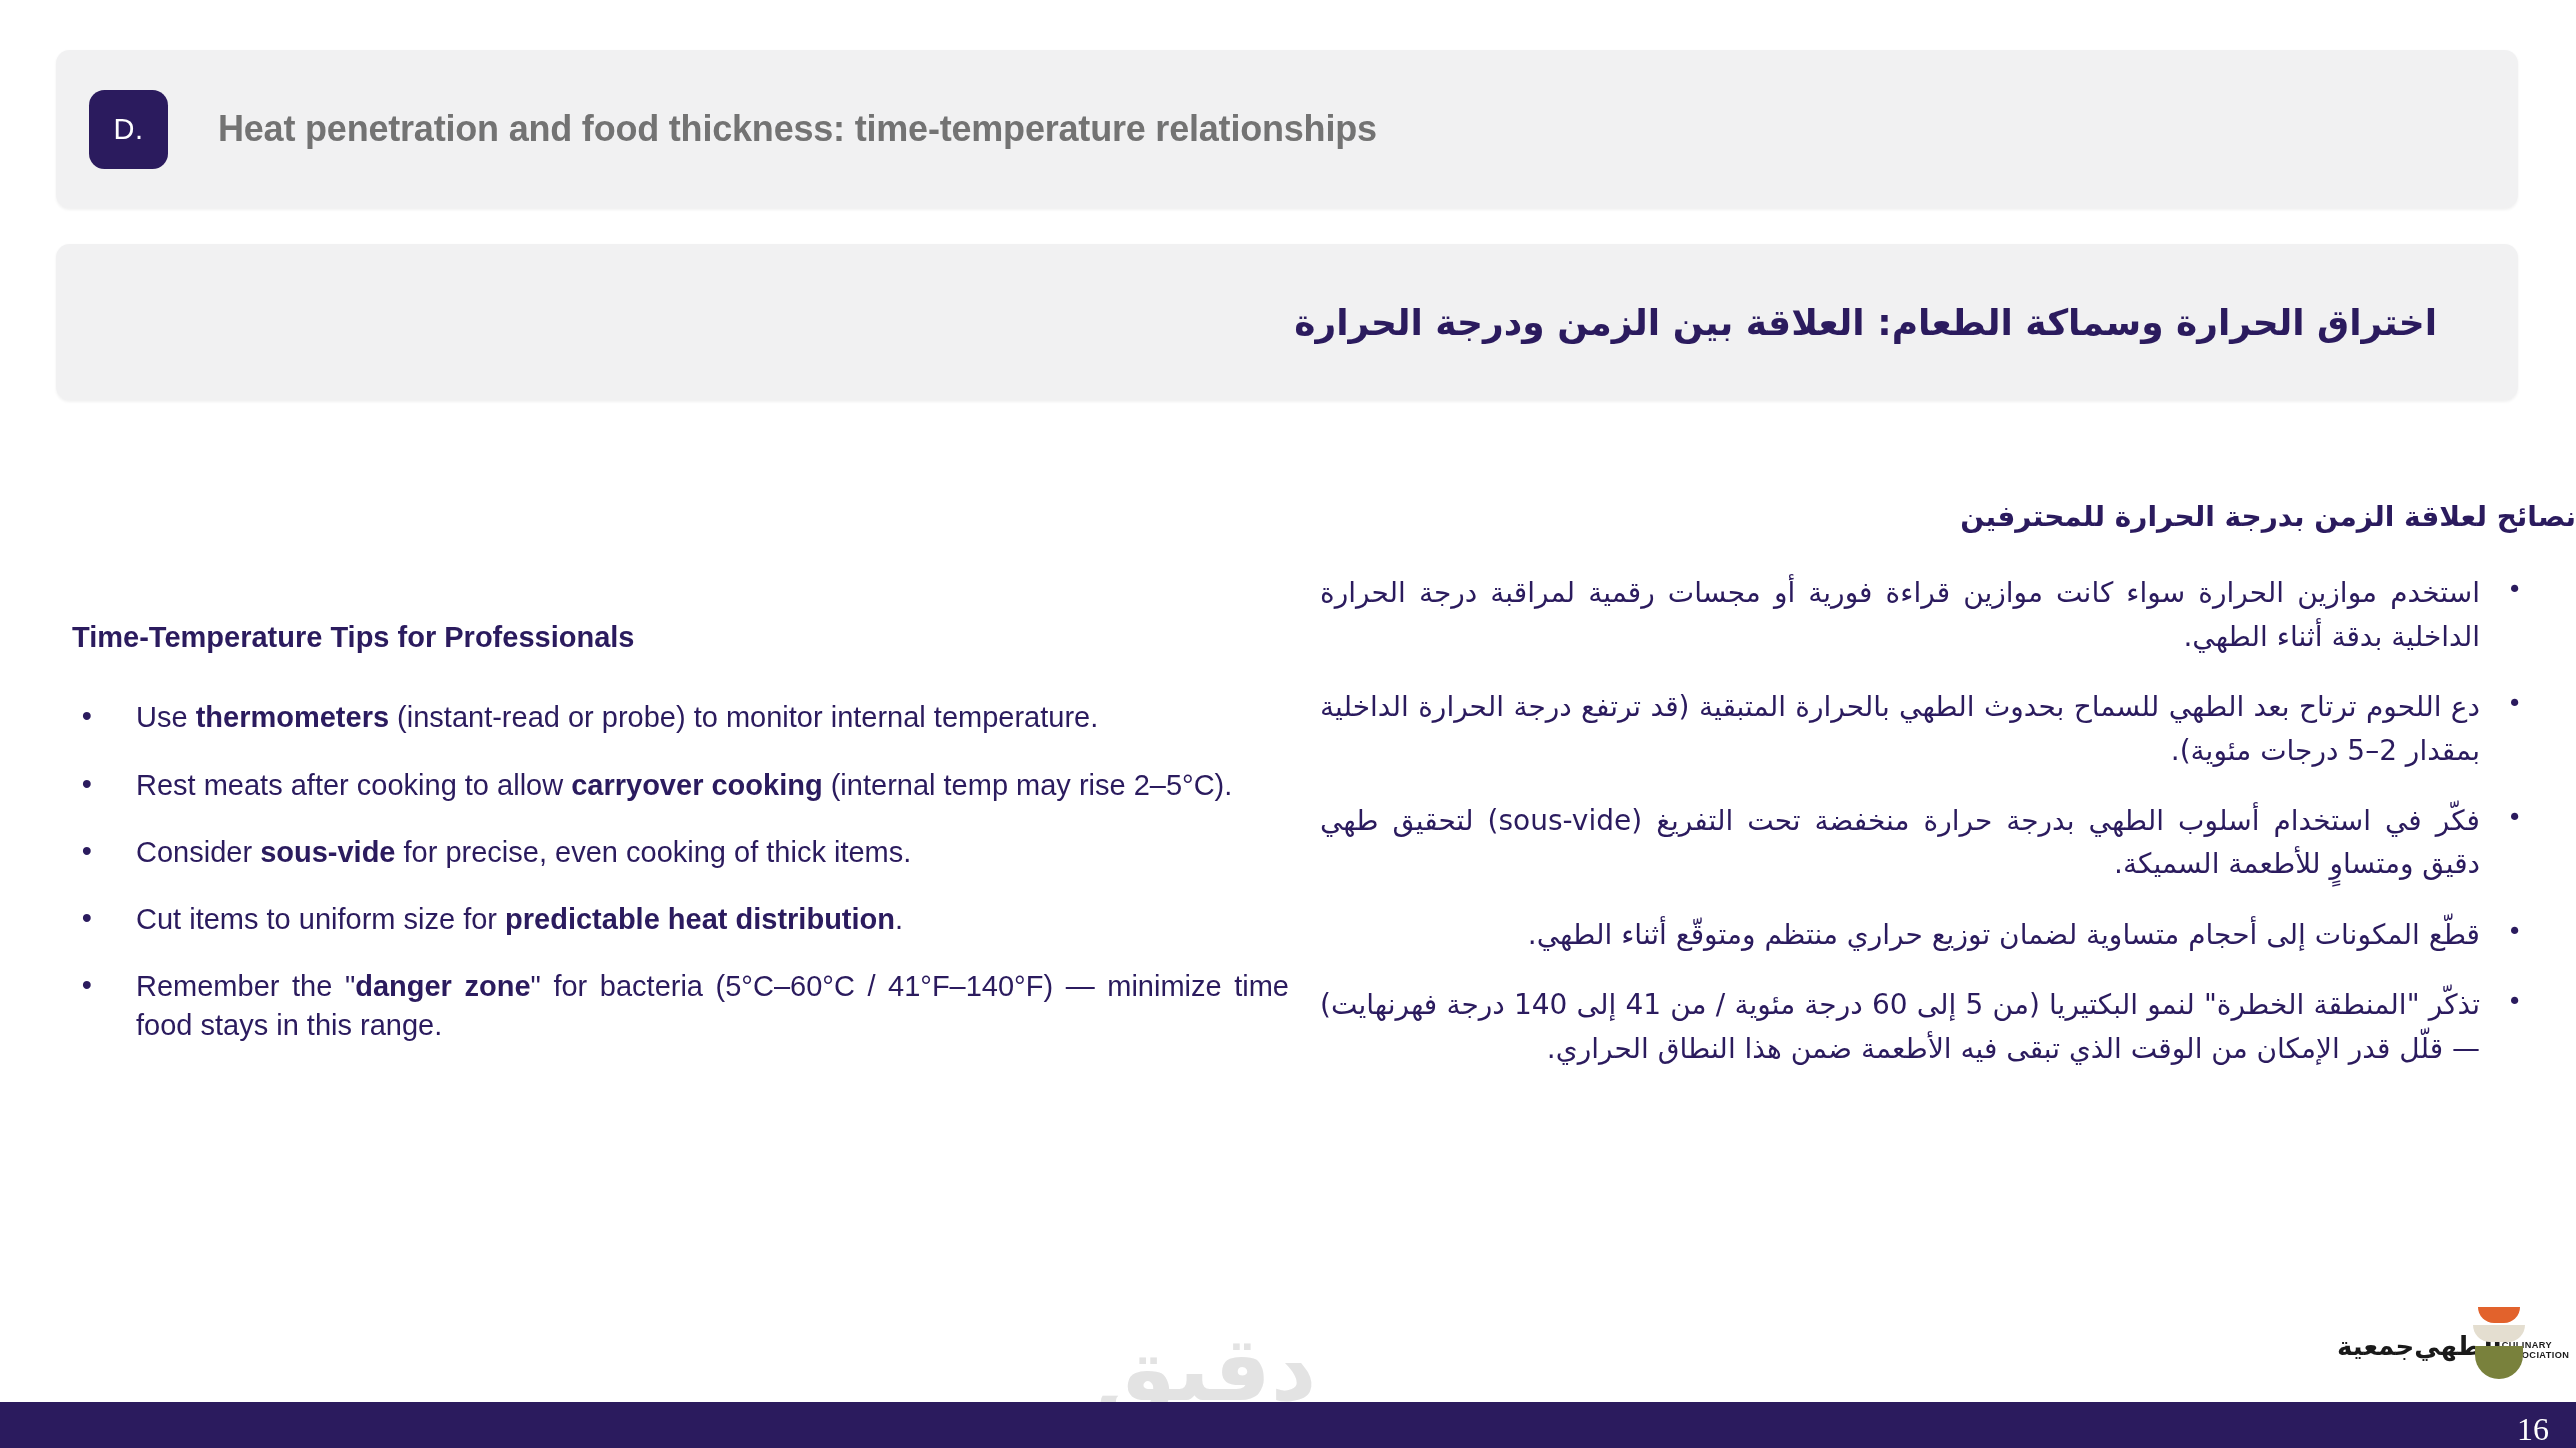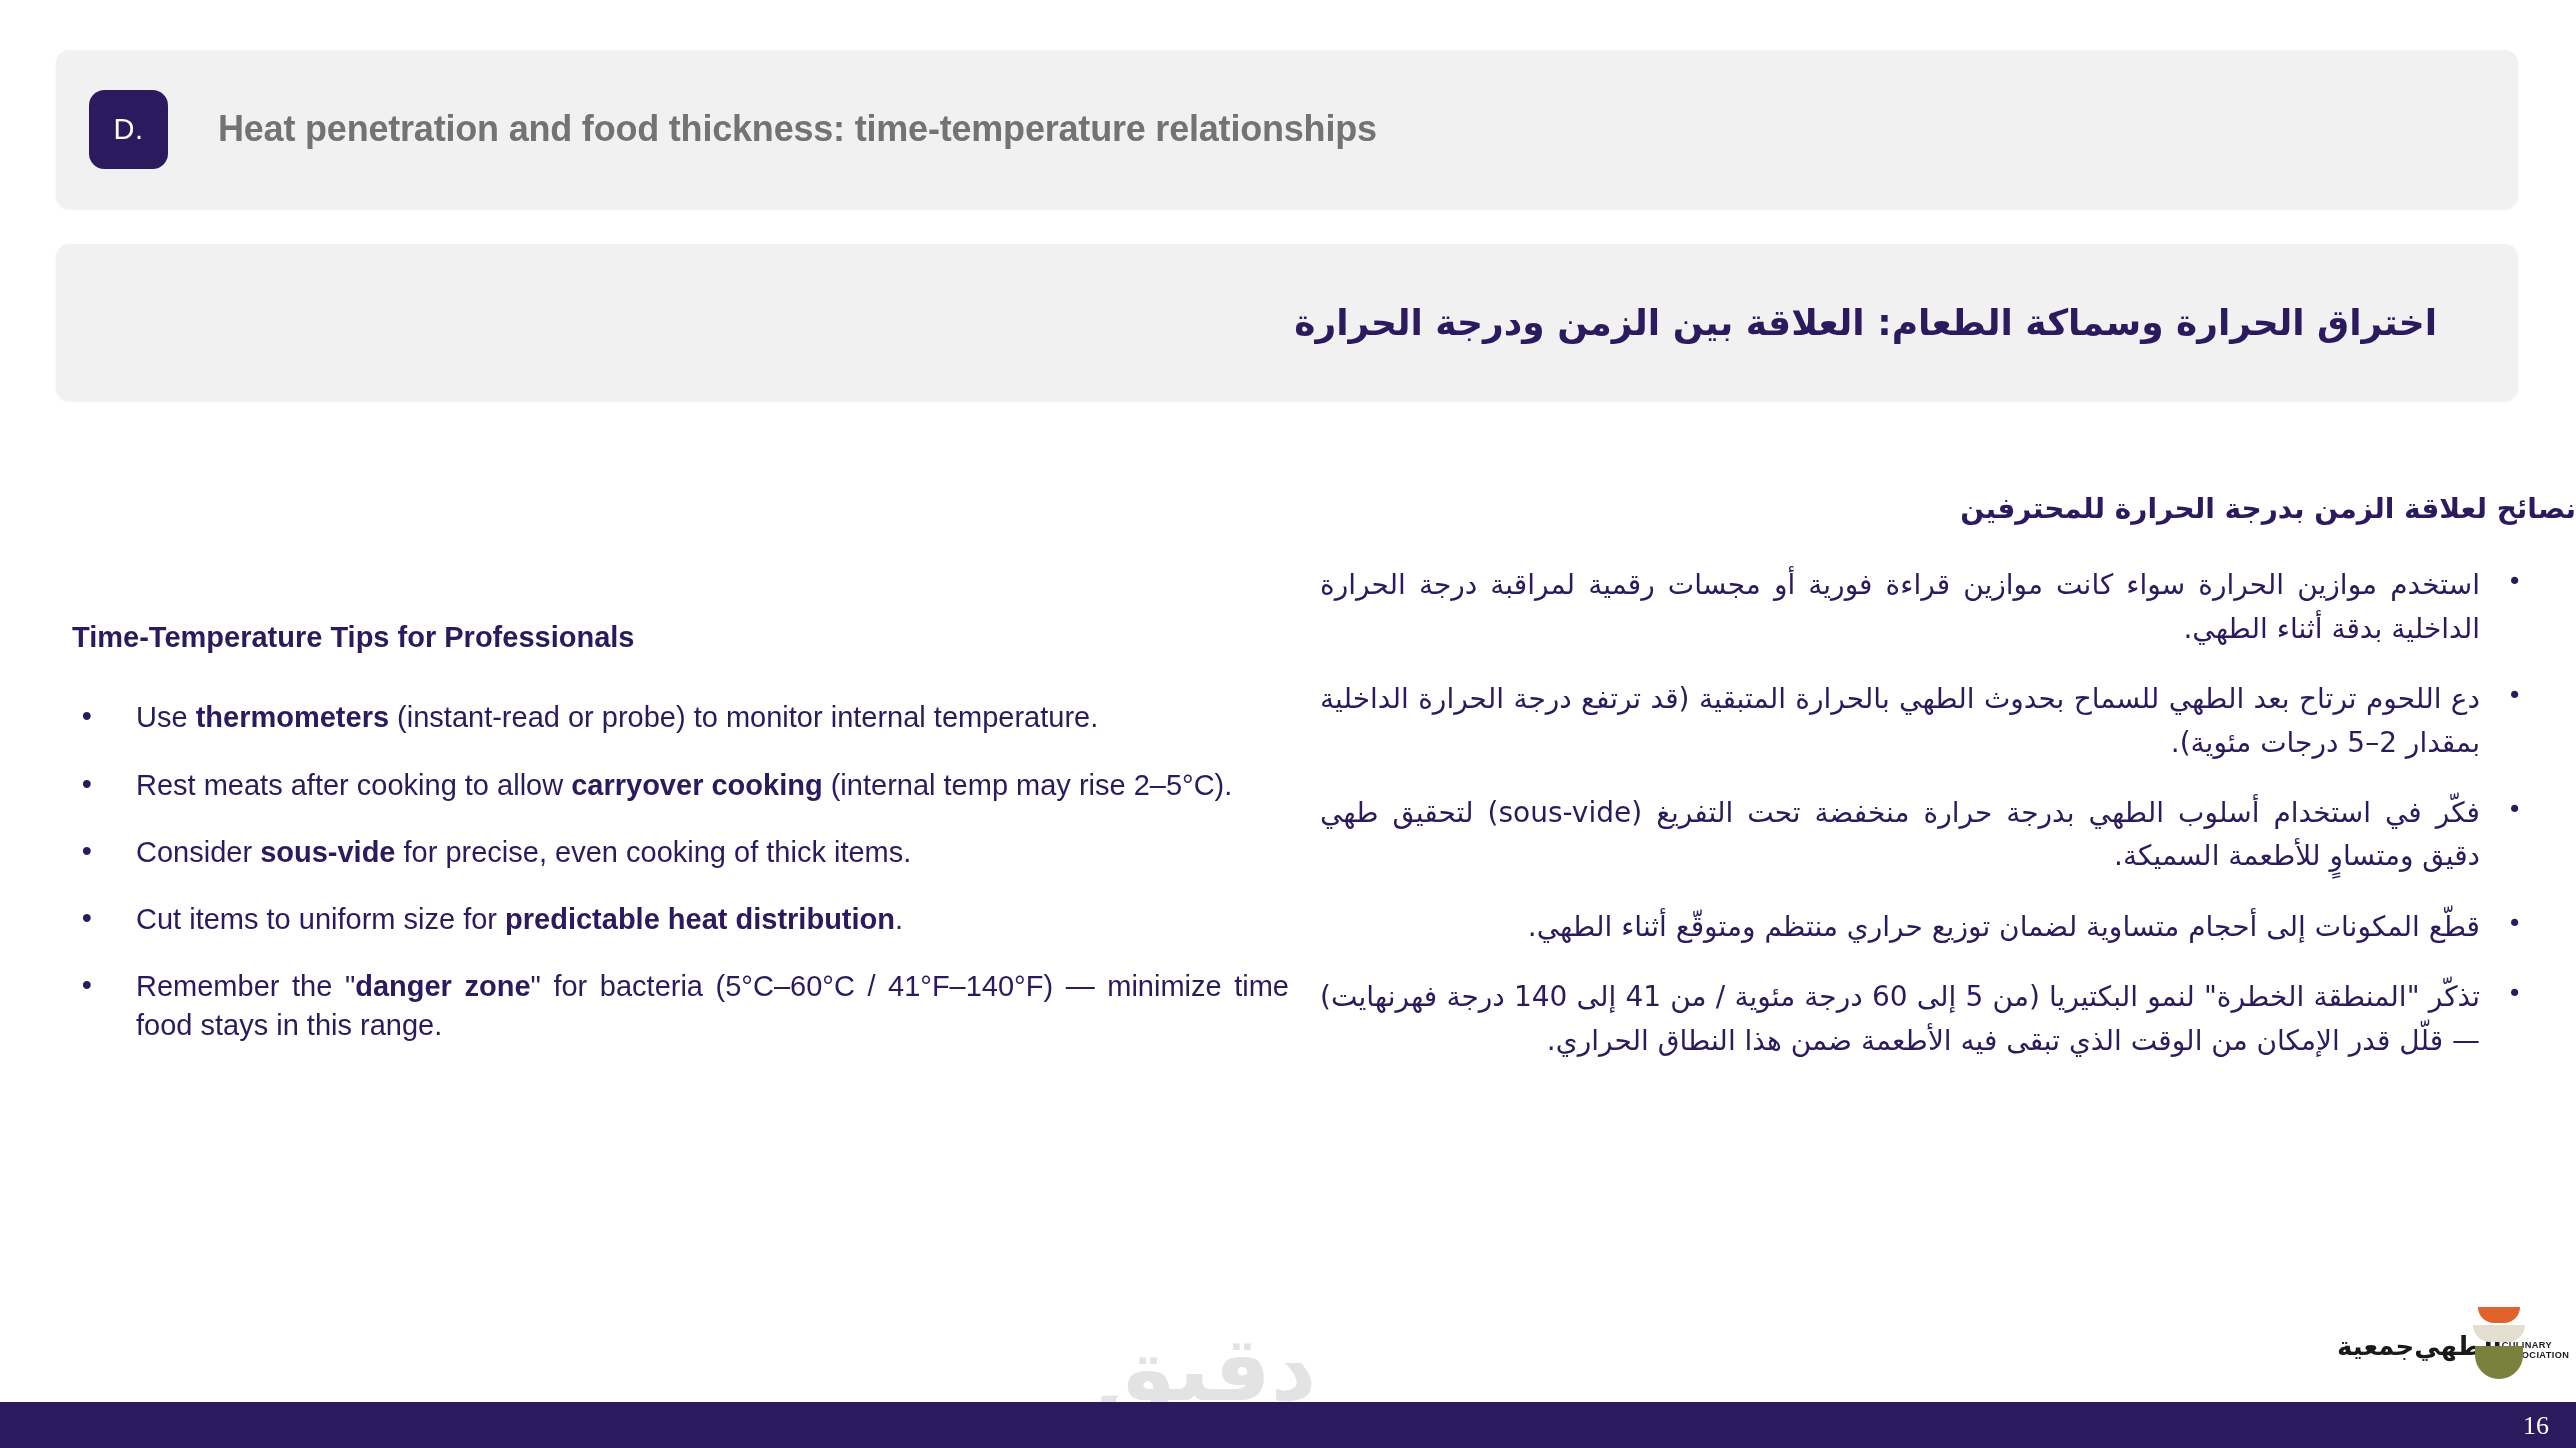--- a/index.html
+++ b/index.html
@@ -120,21 +120,21 @@
     font-size: 29px;
     line-height: 1.32;
     color: #2B1B5E;
   }
   .en-list li b { font-weight: bold; }
 
   
   .col-ar {
     position: absolute;
     right: 0px;
-    top: 4px;
+    top: 12px;
     width: 1256px;
     direction: rtl;
     font-family: "DejaVu Sans", "Liberation Sans", sans-serif;
     font-size: 28px;
     line-height: 1.55;
     color: #2B1B5E;
   }
   .ar-heading {
     font-size: 28px;
     font-weight: bold;
@@ -246,21 +246,21 @@
     width: 2576px;
     height: 46px;
     background: #2B1B5E;
     z-index: 2;
   }
   .page-number {
     position: absolute;
     right: 27px;
     top: 8.7px;
     color: #ffffff;
-    font-size: 26px;
+    font-size: 32px;
     font-family: "Liberation Serif", serif;
   }
 </style>
 </head>
 <body>
 
 <div class="header-card">
   <div class="section-badge">D.</div>
   <div class="header-title">Heat penetration and food thickness: time-temperature relationships</div>
 </div>

